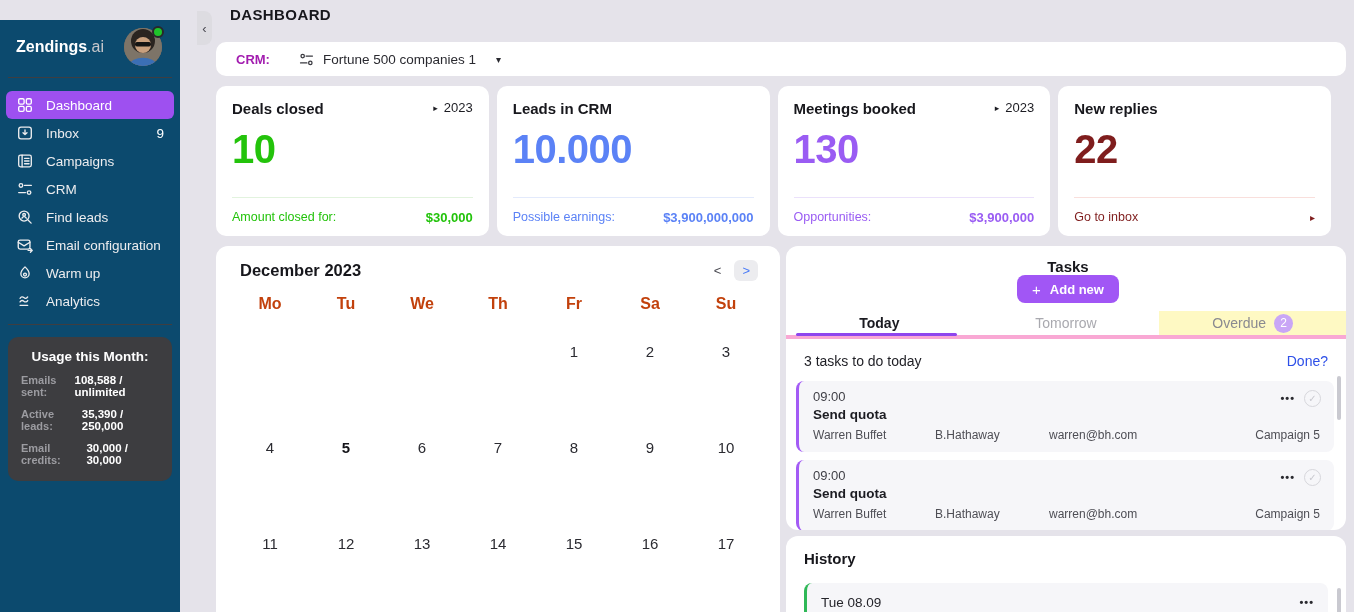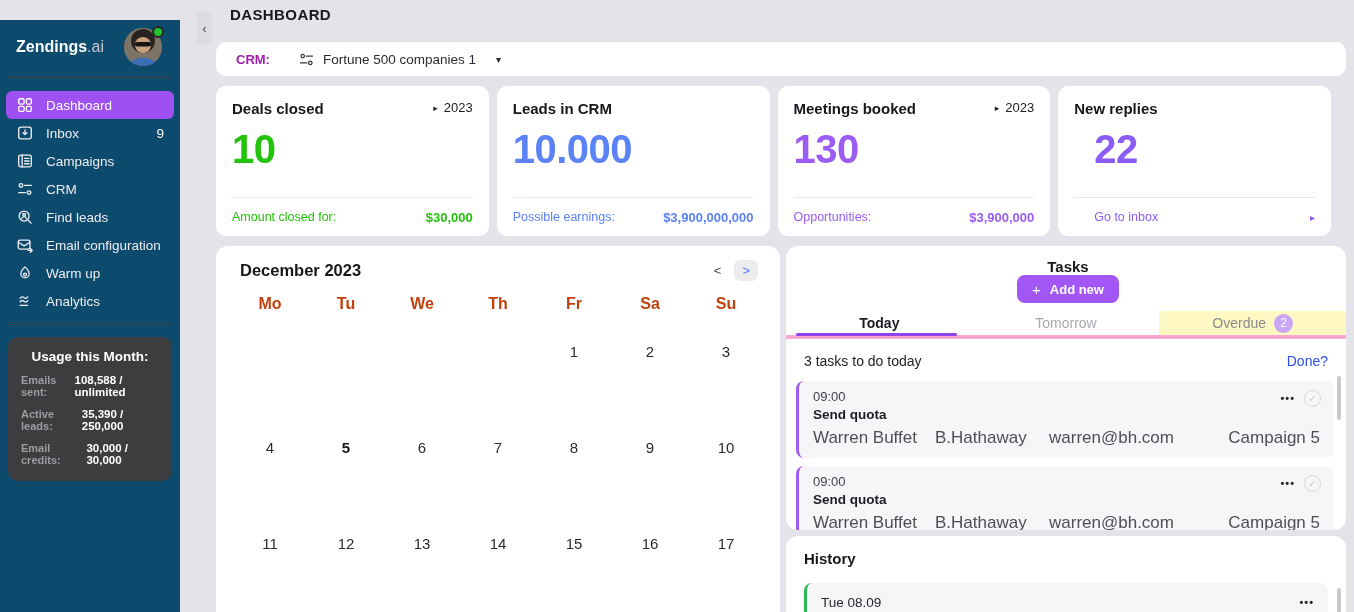--- a/index.html
+++ b/index.html
@@ -46,21 +46,21 @@
   .card-title { font-size:15px; font-weight:700; color:#17171c; }
   .year-sel { font-size:13px; color:#1c1c22; display:flex; align-items:center; gap:6px; cursor:pointer; }
   .year-sel .ycaret { font-size:9px; }
   .card-value { font-size:40px; font-weight:700; margin-top:12px; letter-spacing:-.5px; line-height:1; }
   .card-div { margin-top:auto; height:1px; }
   .card-foot { display:flex; justify-content:space-between; align-items:center; height:38px; font-size:12.5px; }
   .card-foot .fv { font-weight:700; font-size:13px; }
   .c-green { color:#23c30b; } .card.green .card-div { background:#e2f3de; }
   .c-blue { color:#5b82f6; } .card.blue .card-div { background:#e3eafc; }
   .c-purple { color:#9a5cf3; } .card.purple .card-div { background:#ebe1fb; }
-  .c-red { color:#8b5cf6;margin-left:20px; } .card.red .card-div { background:#f9dfdc; }
+  .c-red { color:#7f1d1d; } .card.red .card-div { background:#f9dfdc; }
   .foot-arrow { font-size:10px; }
 
   
   .calendar { position:absolute; left:10px; top:246px; width:564px; height:390px; background:#fff; border-radius:12px; padding:14px 16px; }
   .cal-head { display:flex; justify-content:space-between; align-items:center; padding:0 6px 0 8px; }
   .cal-title { font-size:16.5px; font-weight:700; color:#17171c; }
   .cal-nav { display:flex; align-items:center; gap:6px; }
   .cal-prev { color:#4a4a52; font-size:13px; padding:2px 7px; cursor:pointer; background:transparent; border:none; font-family:inherit; }
   .cal-next { background:#ececef; border:none; border-radius:6px; color:#4a7bf7; font-size:13px; padding:3px 8px; cursor:pointer; font-family:inherit; }
   .cal-grid { display:grid; grid-template-columns:repeat(7,1fr); margin-top:14px; }
@@ -80,21 +80,21 @@
   .tab.active { color:#1a1a20; font-weight:700; }
   .tab.active::after { content:""; position:absolute; left:10px; right:16px; bottom:-1px; height:3px; background:#8f45ee; border-radius:2px; }
   .tab.overdue { background:#fef9c3; color:#8a8a90; }
   .tab-badge { width:19px; height:19px; border-radius:50%; background:#c9a6f6; color:#fff; font-size:12px; display:flex; align-items:center; justify-content:center; }
   .list-head { display:flex; justify-content:space-between; padding:14px 18px 4px; font-size:14px; color:#1e1e24; }
   .done-link { color:#2d4fe8; cursor:pointer; }
   .task-list { padding:0 12px 0 10px; position:relative; }
   .task-item { background:#f6f6f9; border-left:3px solid #a35bf5; border-radius:8px; margin-top:8px; padding:8px 14px 10px; position:relative; }
   .task-time { font-size:13px; color:#3f3f46; }
   .task-title { font-size:13.5px; font-weight:700; color:#1c1c22; margin-top:3px; }
-  .task-meta { display:flex; margin-top:6px; font-size:17px; color:#4e4e55; align-items:baseline; }
+  .task-meta { display:flex; margin-top:6px; font-size:12px; color:#4e4e55; align-items:baseline; }
   .m-contact { width:122px; } .m-company { width:114px; } .m-email { flex:1; } .m-campaign { text-align:right; }
   .task-actions { position:absolute; top:9px; right:13px; display:flex; gap:9px; align-items:center; }
   .dots { font-size:11px; color:#2a2a30; letter-spacing:1px; font-weight:700; cursor:pointer; line-height:1; }
   .check-circle { width:17px; height:17px; border-radius:50%; border:1.5px solid #d7d7dc; color:#c9c9cf; font-size:10px; display:flex; align-items:center; justify-content:center; cursor:pointer; }
   .task-item.sliver { height:12px; padding:0; }
   .v-scroll { position:absolute; width:4px; background:#c9c9d0; border-radius:2px; }
 
   
   .history { position:absolute; left:580px; top:536px; right:8px; height:110px; background:#fff; border-radius:12px; padding:14px 18px; }
   .history-title { font-size:15px; font-weight:700; color:#17171c; }

